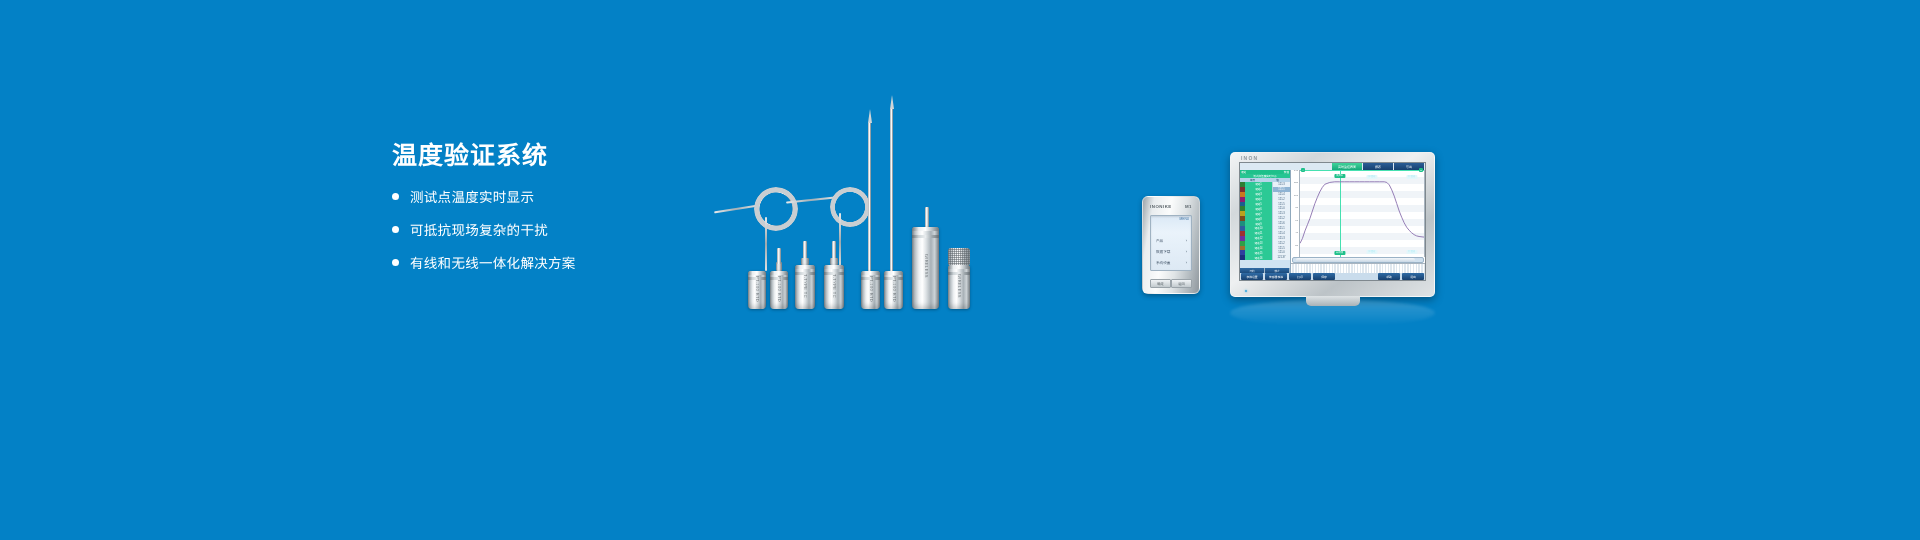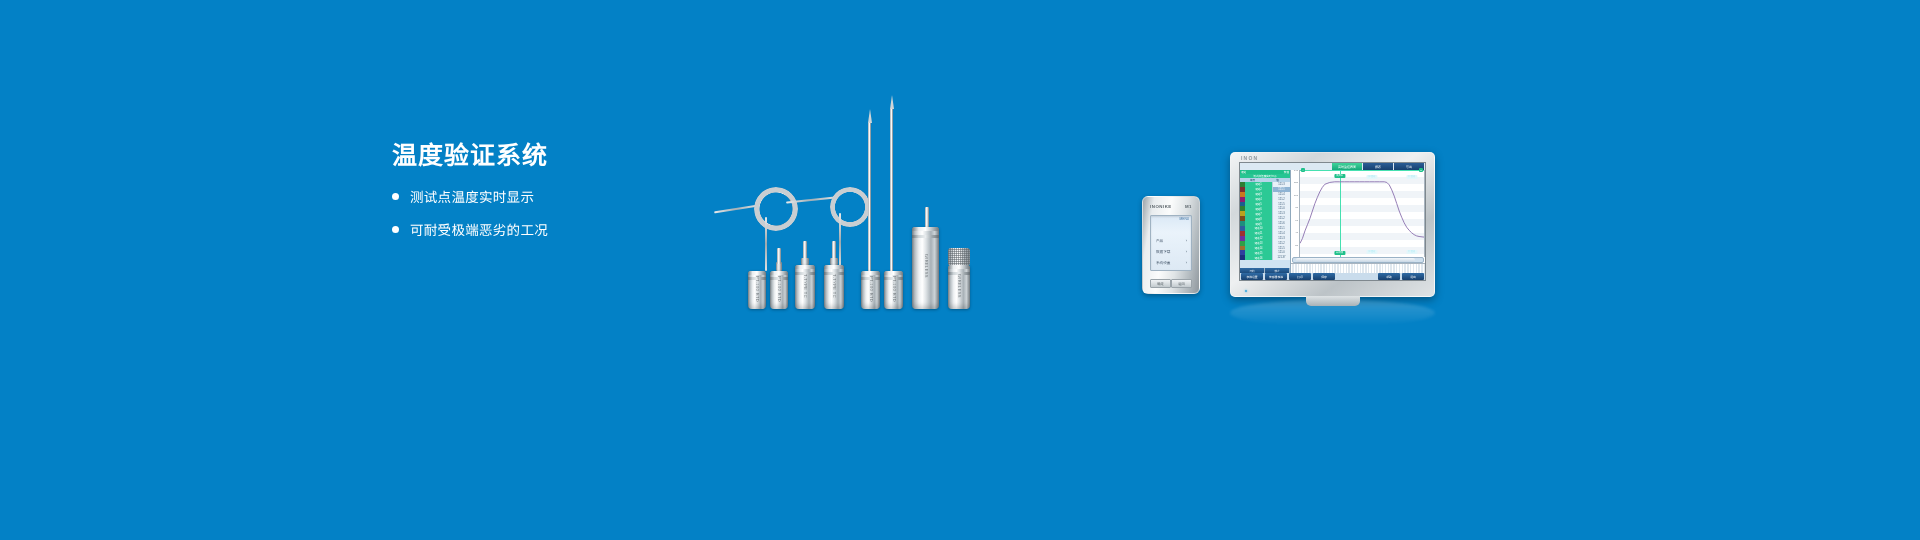--- a/index.html
+++ b/index.html
@@ -284,21 +284,25 @@
 
   <div class="copy">
     <h1 class="headline">温度验证系统</h1>
     <ul class="bullets">
       <li>
         <span class="dot"></span>
         <span>测试点温度实时显示</span>
       </li>
       <li>
         <span class="dot"></span>
-        <span>可耐受极端恶劣的工况</span>
+        <span>可抵抗现场复杂的干扰</span>
+      </li>
+      <li>
+        <span class="dot"></span>
+        <span>有线和无线一体化解决方案</span>
       </li>
     </ul>
   </div>
 
   <div class="products">
 
     <div class="wire h" style="left:14px;top:113px;width:44px;height:2px;transform:rotate(-9deg);"></div>
     <div class="coil" style="left:54px;top:92px;width:34px;height:34px;">
       <div class="ring"></div>
     </div>

